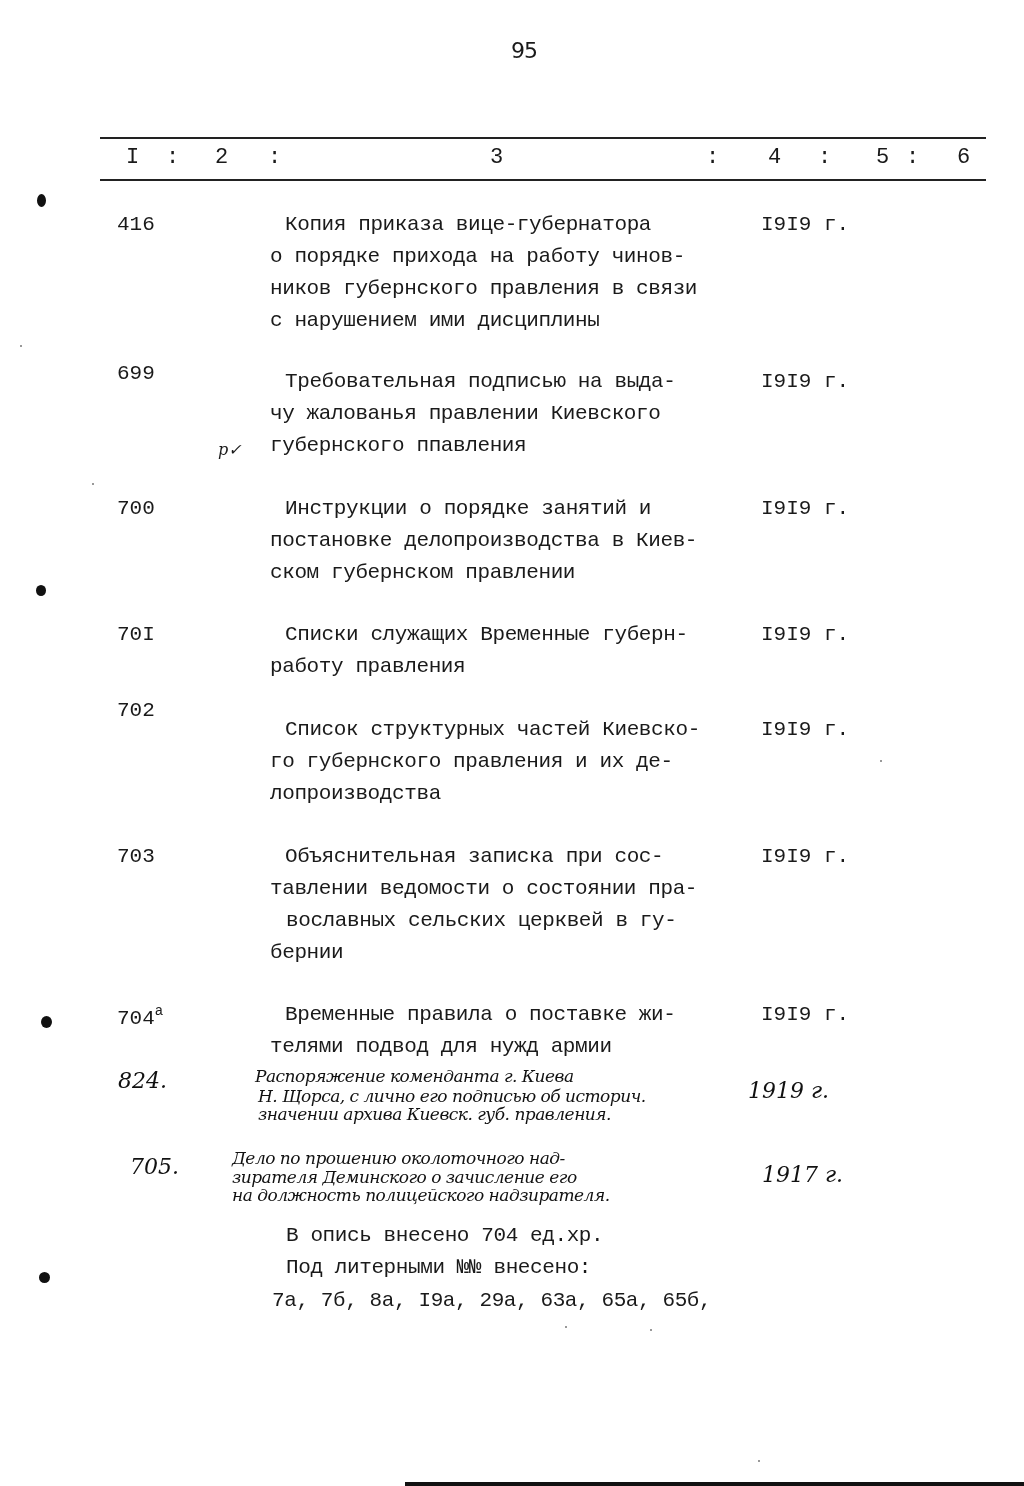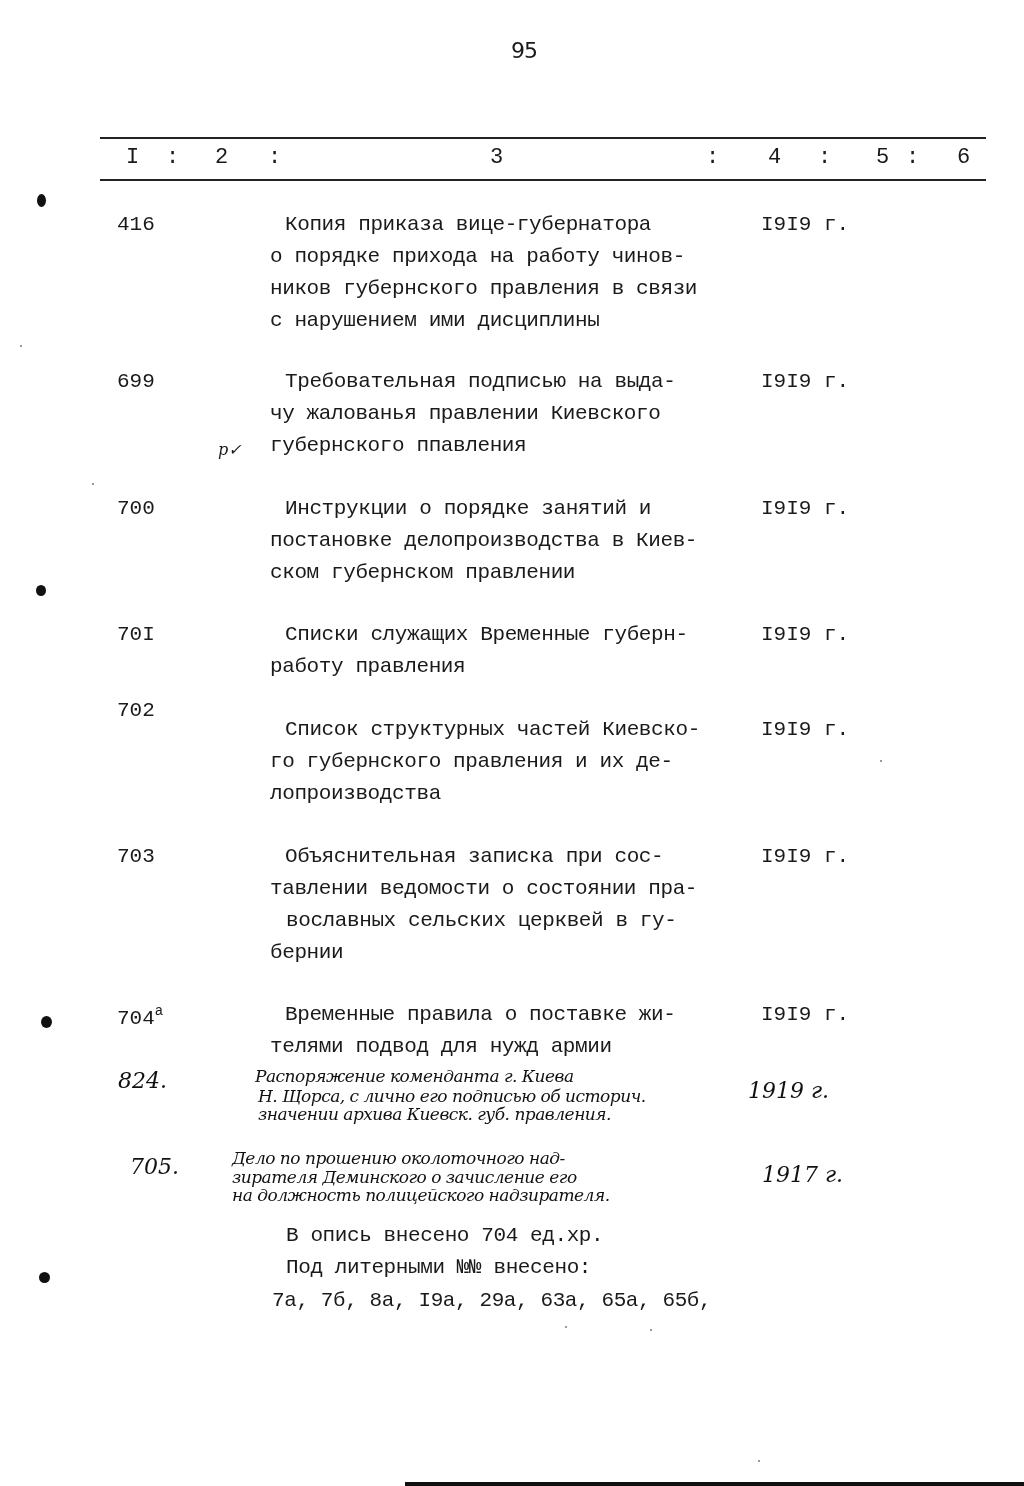--- a/index.html
+++ b/index.html
@@ -46,21 +46,21 @@
 <div>
   <div class="entry-num" style="top:213px">416</div>
   <div class="line" style="top:213px;left:285px">Копия приказа вице-губернатора</div>
   <div class="line" style="top:245px;left:270px">о порядке прихода на работу чинов-</div>
   <div class="line" style="top:277px;left:270px">ников губернского правления в связи</div>
   <div class="line" style="top:309px;left:270px">с нарушением ими дисциплины</div>
   <div class="date" style="top:213px">I9I9 г.</div>
 </div>
 
 <div>
-  <div class="entry-num" style="top:370px">699</div>
+  <div class="entry-num" style="top:362px">699</div>
   <div class="line" style="top:370px;left:285px">Требовательная подписью на выда-</div>
   <div class="line" style="top:402px;left:270px">чу жалованья правлении Киевского</div>
   <div class="line" style="top:434px;left:270px">губернского ппавления</div>
   <div class="tick" style="top:440px;left:218px">р✓</div>
   <div class="date" style="top:370px">I9I9 г.</div>
 </div>
 
 <div>
   <div class="entry-num" style="top:497px">700</div>
   <div class="line" style="top:497px;left:285px">Инструкции о порядке занятий и</div>

